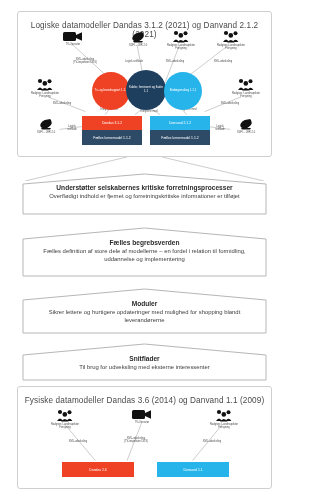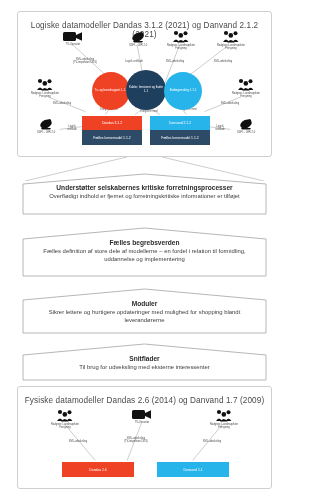--- a/index.html
+++ b/index.html
@@ -302,21 +302,21 @@
     <svg class="chev" viewBox="0 0 245 38" preserveAspectRatio="none">
       <path d="M1 37 L1 12 L122.5 1 L244 12 L244 37 Z" fill="#ffffff" stroke="#b6b6b6" stroke-width="1"></path>
     </svg>
     <div class="btxt" style="top:12px;">
       <div class="b-head">Snitflader</div>
       <div class="b-sub">Til brug for udveksling med eksterne interessenter</div>
     </div>
   </div>
 
   <div class="panel" id="bot-panel">
-    <div class="panel-title">Fysiske datamodeller Dandas 2.6 (2014) og Danvand 1.7 (2009)</div>
+    <div class="panel-title">Fysiske datamodeller Dandas 3.6 (2014) og Danvand 1.1 (2009)</div>
 
     <svg class="dgm" viewBox="0 0 255 103" preserveAspectRatio="none">
       <line class="hairline" x1="47" y1="38" x2="78" y2="75"></line>
       <line class="hairline" x1="124" y1="38" x2="110" y2="75"></line>
       <line class="hairline" x1="206" y1="38" x2="176" y2="75"></line>
     </svg>
 
     <div class="icon-wrap" style="left:30px;top:22px;">
       <svg width="18" height="13" viewBox="0 0 18 13">
         <circle cx="4" cy="3" r="2.1" fill="#111"></circle>

